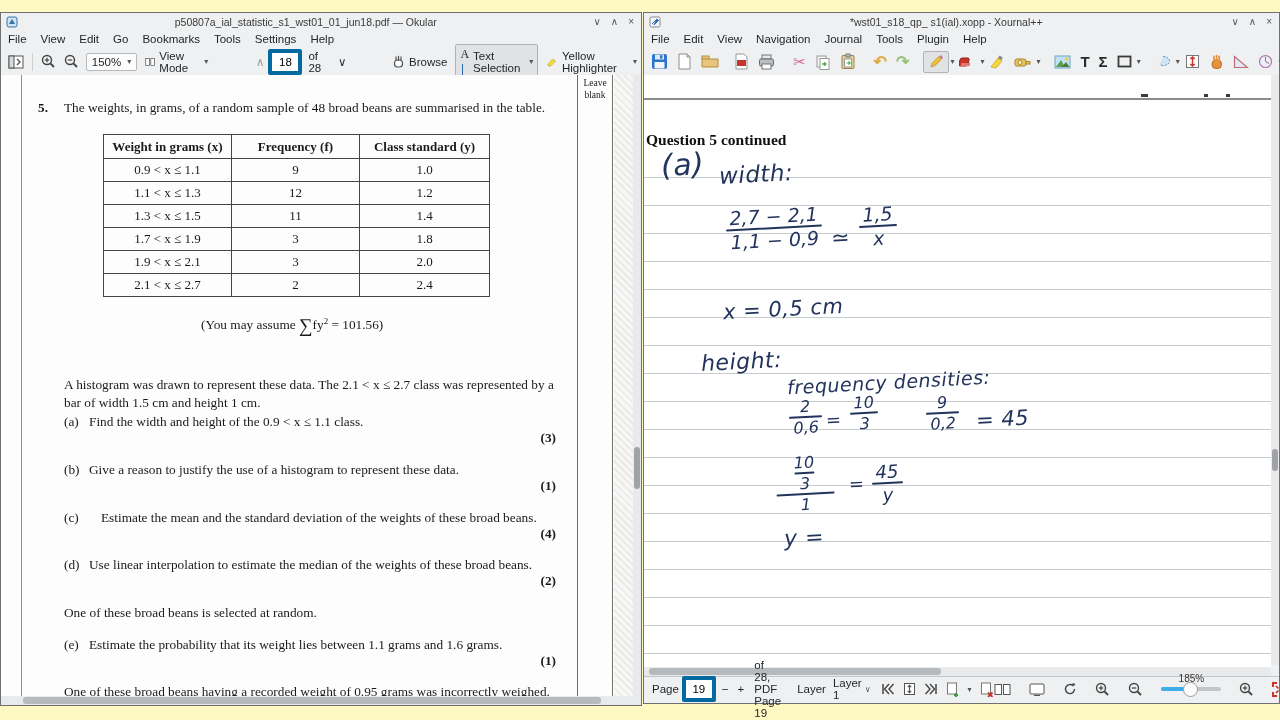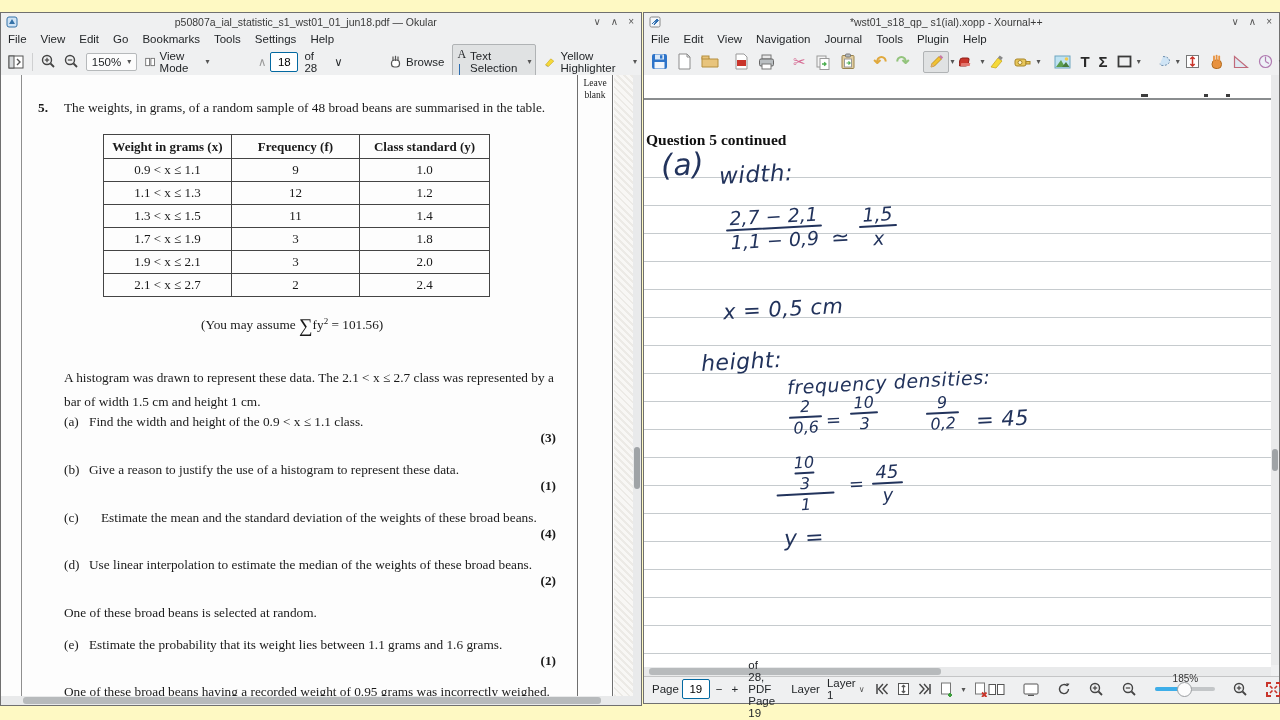--- a/index.html
+++ b/index.html
@@ -17,21 +17,21 @@
     font-size:11.5px;color:#232629;background:#eff0f1;}
   .menubar span{padding:0 7px;}
   .toolbar{position:absolute;left:0;top:35px;right:0;height:27px;background:#eff0f1;
     border-bottom:1px solid #c8c9ca;display:flex;align-items:center;font-size:11.5px;color:#232629;}
   .tbtn{display:flex;align-items:center;gap:4px;padding:2px 4px;border-radius:2px;}
   .tbtn.pressed{background:#e0e2e3;border:1px solid #b0b3b5;}
   .sep{width:1px;height:18px;background:#cfd0d1;margin:0 4px;}
   .chev{font-size:8px;color:#555;}
   .selectbox{display:flex;align-items:center;gap:6px;background:#fcfcfc;border:1px solid #b6b9bb;
     border-radius:2px;padding:1px 5px;height:18px;box-sizing:border-box;}
-  input.pageinput{width:26px;height:18px;border:1px solid #0369a1;border-radius:2px;background:#fff;
+  input.pageinput{width:26px;height:18px;border:4px solid #0369a1;border-radius:2px;background:#fff;
     font-size:11.5px;text-align:center;font-family:"Liberation Sans",sans-serif;padding:0;}
   
   .ok-content{position:absolute;left:0;top:62px;right:8px;bottom:9px;background:#fdfdfd;overflow:hidden;
     font-family:"Liberation Serif",serif;color:#1a1a1a;}
   .pdftext{position:absolute;font-size:13.3px;white-space:nowrap;}
   .pdfwrap{white-space:normal;}
   .vline{position:absolute;top:0;bottom:0;width:1px;background:#9b9b9b;}
   .hatch{position:absolute;top:0;bottom:0;background:repeating-linear-gradient(45deg,#eceae6 0 2px,#f8f7f5 2px 5px);}
   table.qtable{position:absolute;border-collapse:collapse;font-size:13px;}
   table.qtable th,table.qtable td{border:1px solid #444;text-align:center;padding:0;height:22px;}
@@ -214,21 +214,21 @@
               <td>2</td>
               <td>2.4</td>
             </tr>
       </tbody>
         </table>
 
       <div class="pdftext" style="left:200px;top:240px;">
         <span>(You may assume </span><span style="font-size:19px;vertical-align:-3px;">∑</span><span>fy</span><sup style="font-size:9px;">2</sup><span> = 101.56)</span>
       </div>
 
-      <div class="pdftext pdfwrap" style="left:63px;top:291px;width:492px;line-height:24px;">A histogram was drawn to represent these data.  The 2.1 &lt; x ≤ 2.7 class was represented by a bar of width 1.5 cm and height 1 cm.</div>
+      <div class="pdftext pdfwrap" style="left:63px;top:301px;width:492px;line-height:18px;">A histogram was drawn to represent these data.  The 2.1 &lt; x ≤ 2.7 class was represented by a bar of width 1.5 cm and height 1 cm.</div>
 
       <div class="pdftext" style="left:63px;top:339px;">(a)</div>
       <div class="pdftext" style="left:88px;top:339px;">Find the width and height of the 0.9 &lt; x ≤ 1.1 class.</div>
       <div class="marks" style="left:520px;top:355px;width:35px;text-align:right;">(3)</div>
 
       <div class="pdftext" style="left:63px;top:387px;">(b)</div>
       <div class="pdftext" style="left:88px;top:387px;">Give a reason to justify the use of a histogram to represent these data.</div>
       <div class="marks" style="left:520px;top:403px;width:35px;text-align:right;">(1)</div>
 
       <div class="pdftext" style="left:63px;top:435px;">(c)</div>

